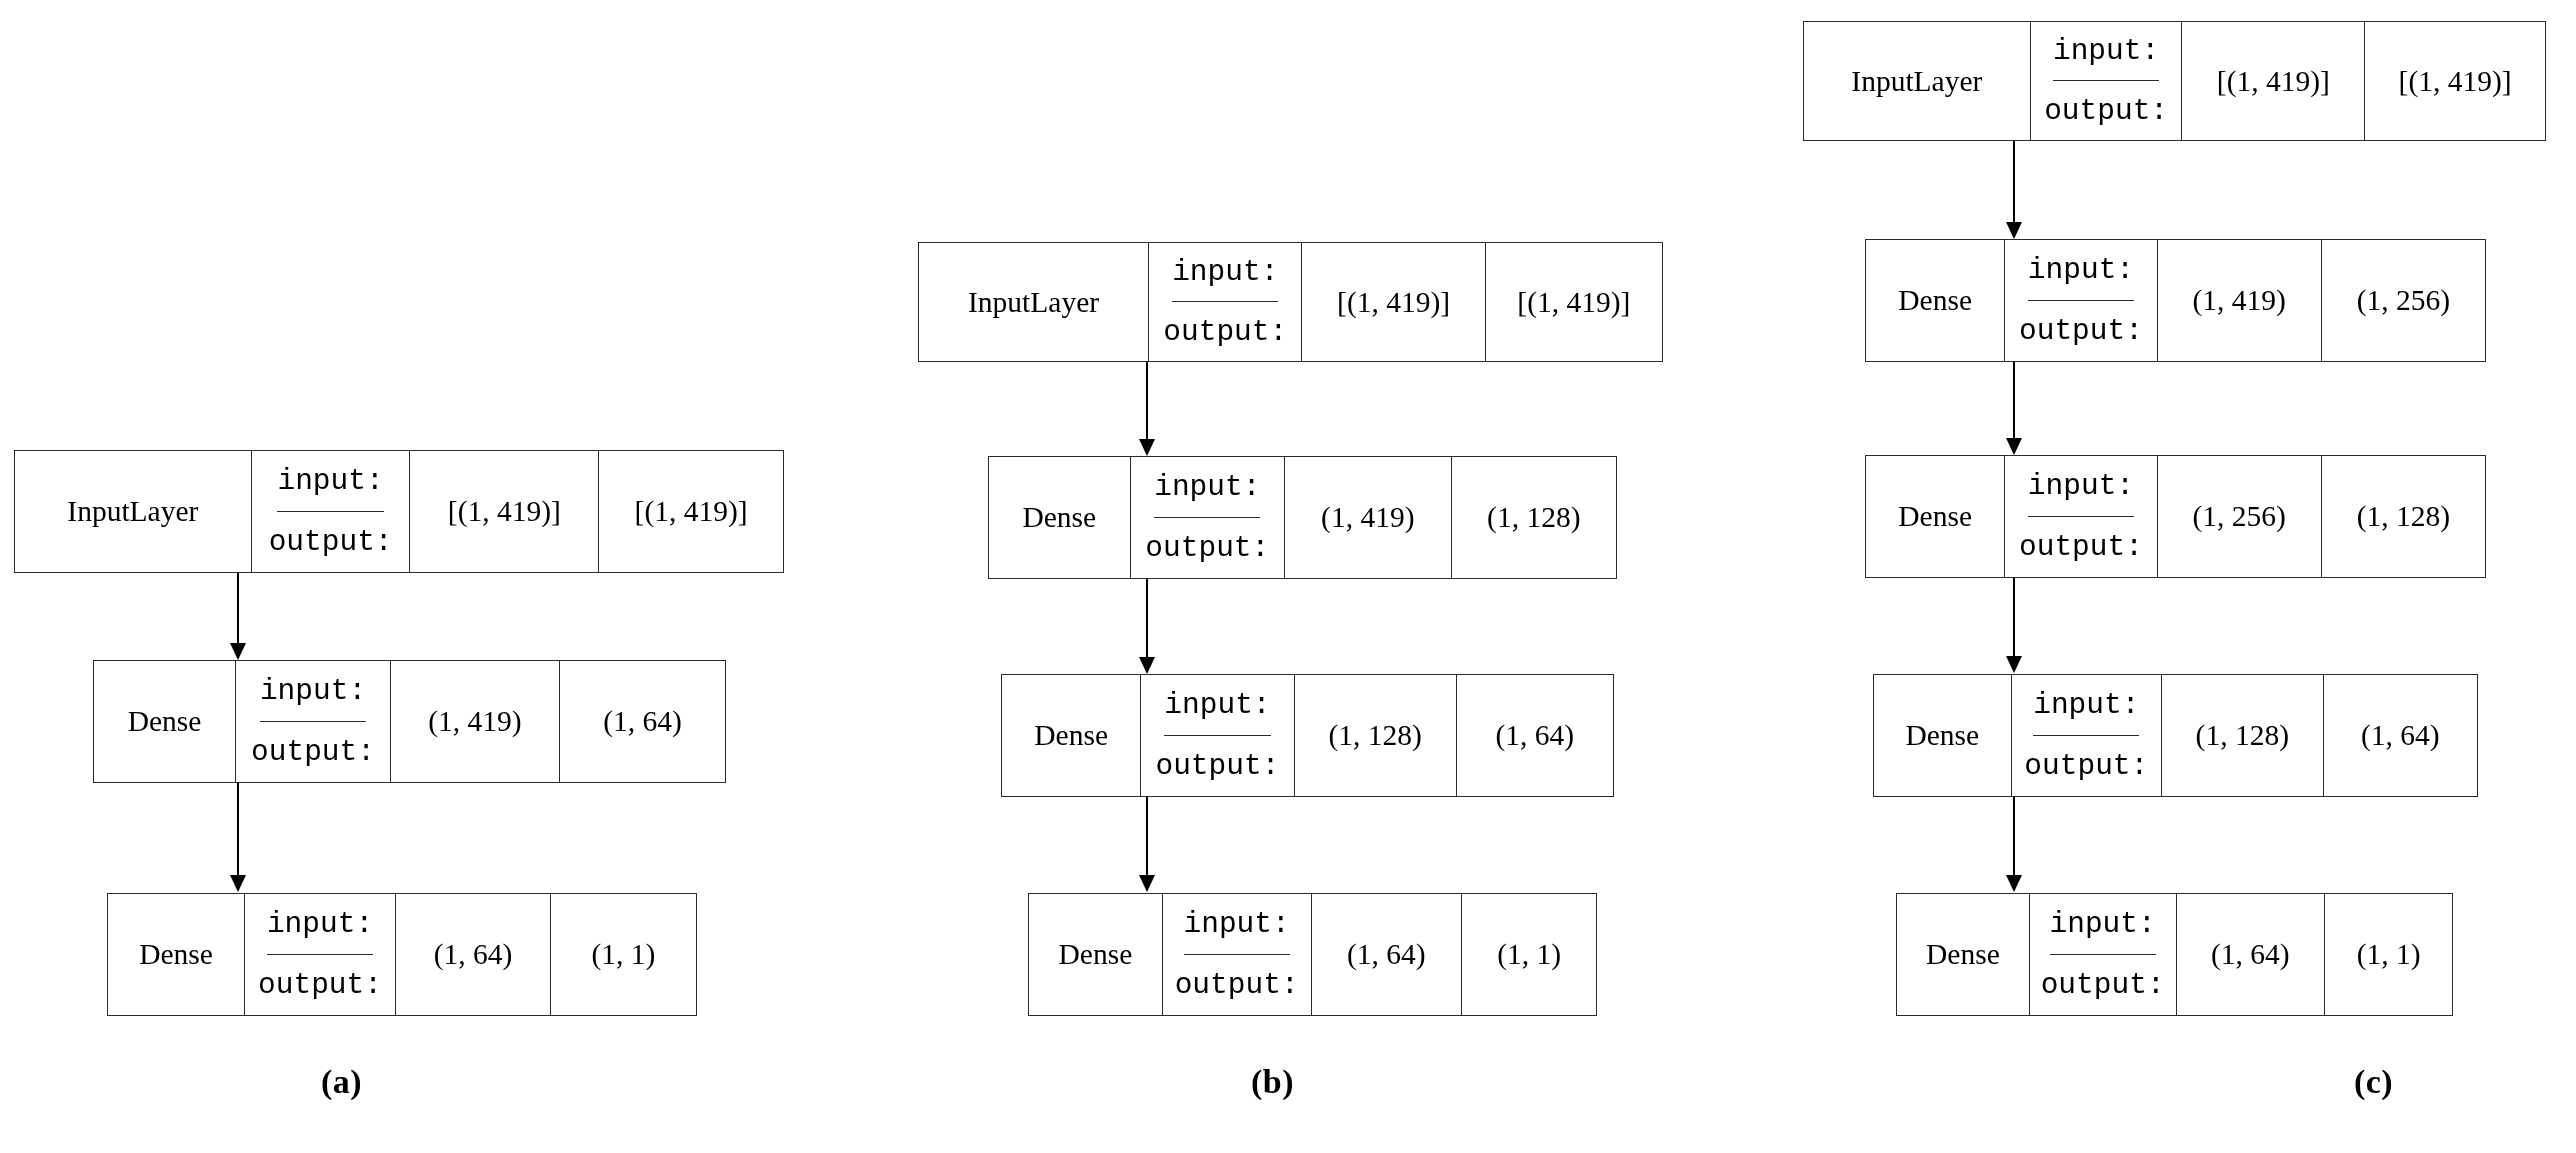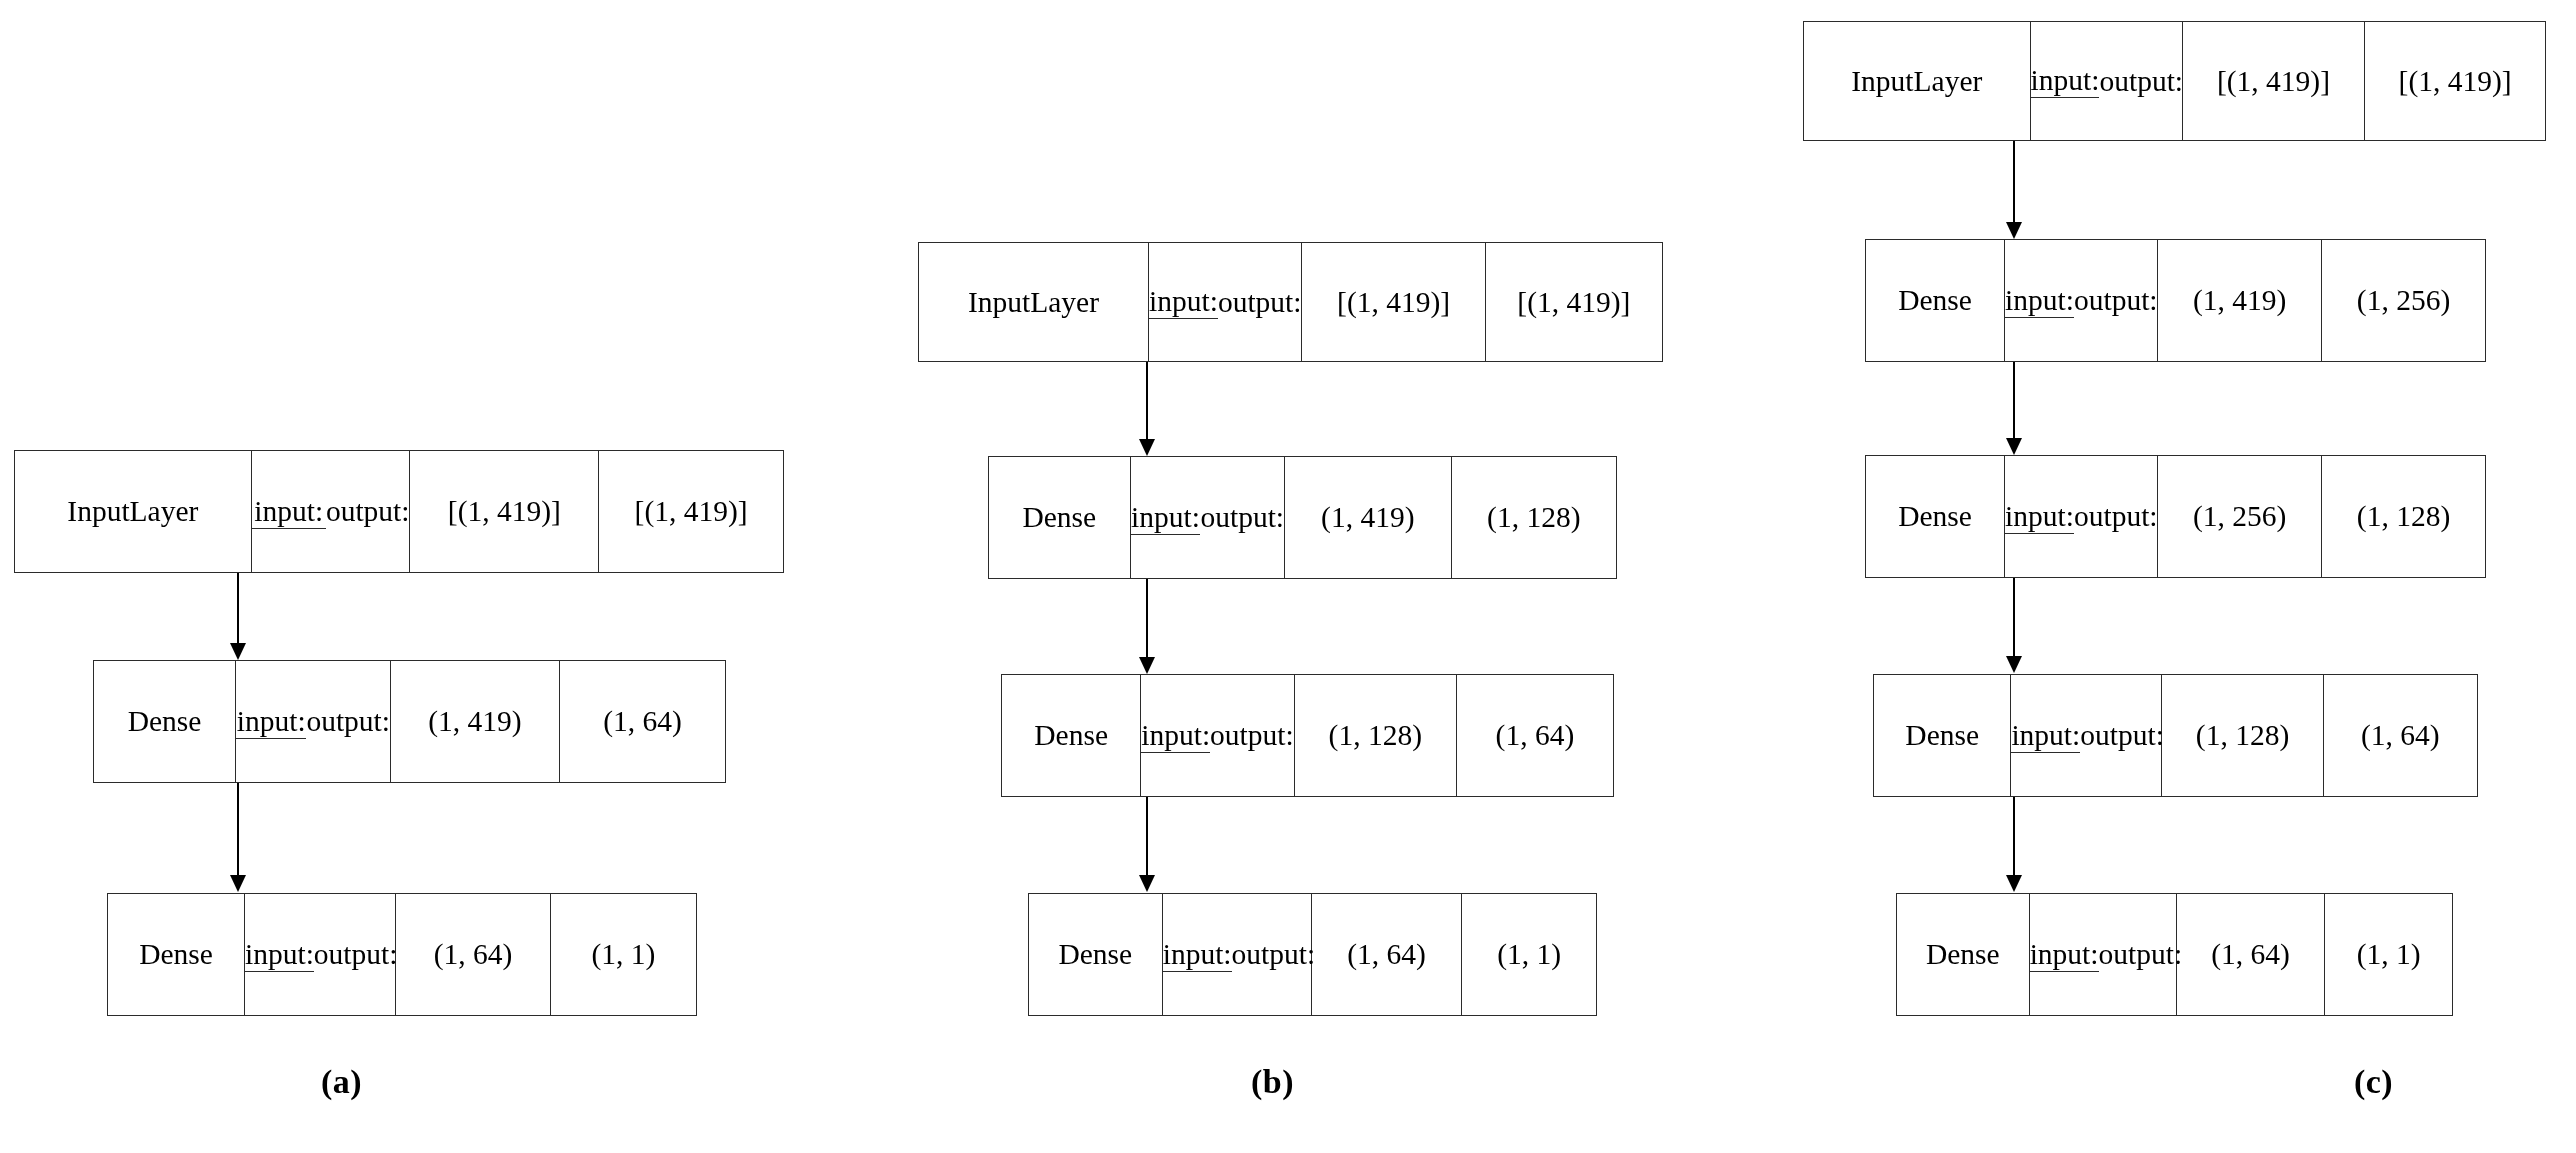--- a/index.html
+++ b/index.html
@@ -24,23 +24,24 @@
   }
   .cell{
     display:flex;align-items:center;justify-content:center;
     box-sizing:border-box;
     border-right:1.6px solid #2b2b2b;
     white-space:nowrap;
   }
   .cell:last-child{border-right:none;}
   .cell-type{}
   .cell-io{
-    flex-direction:row;
+    flex-direction:column;
     justify-content:stretch;
     padding:0;
+    font-family:Liberation Mono, monospace;
   }
   .io-row{
     flex:1 1 50%;
     display:flex;align-items:center;justify-content:center;
     box-sizing:border-box;
     white-space:nowrap;
   }
   .io-row.top{border-bottom:1.6px solid #2b2b2b;}
 
   

